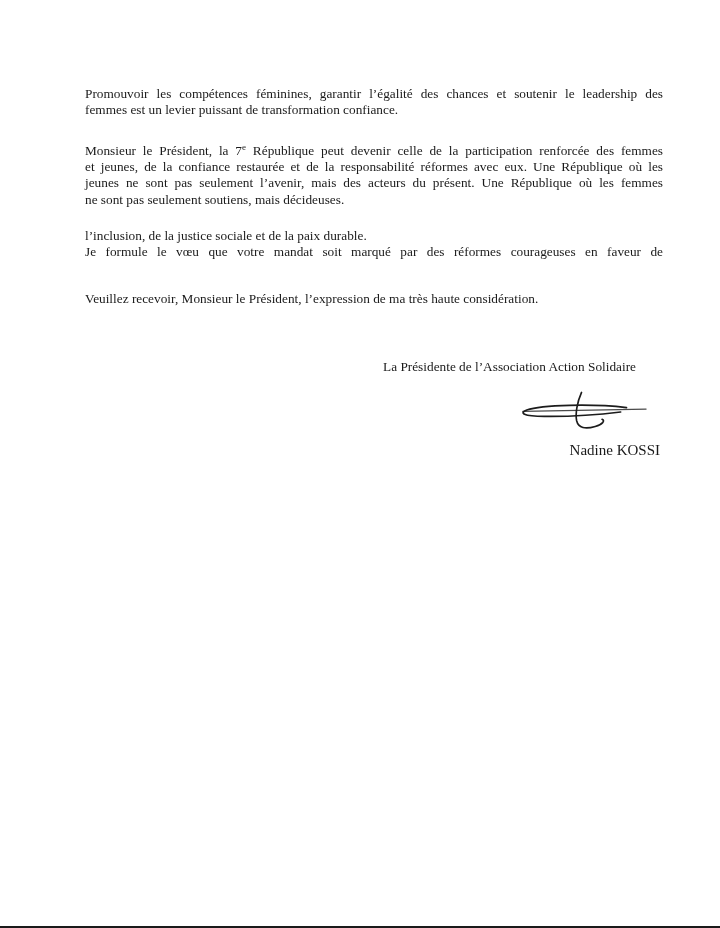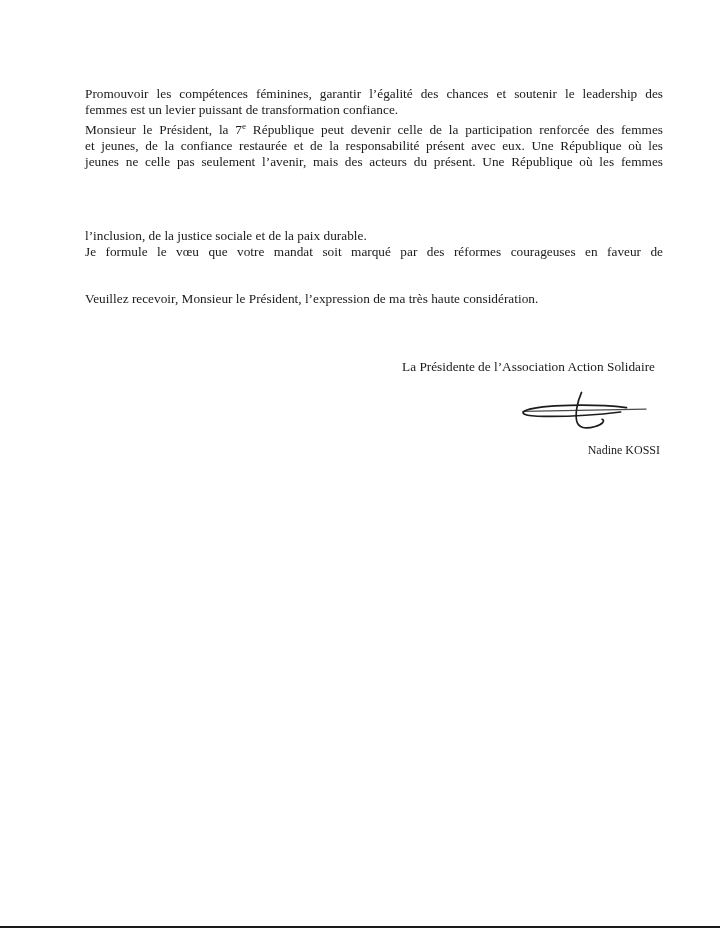--- a/index.html
+++ b/index.html
@@ -19,57 +19,57 @@
   .letter-body{position:absolute;inset:0;}
   .para{
     position:absolute;
     left:85px;
     width:578px;
     font-size:13.3px;
     line-height:16.2px;
     color:#1a1a1a;
   }
   .p0{top:79px;}
-  .p1{top:115px;}
+  .p1{top:136px;}
   .p2{top:221px;}
   .p3{top:284px;}
   .line{
     text-align:justify;
     text-align-last:justify;
     white-space:normal;
   }
   .line.last{
     text-align-last:left;
   }
   .line sup{
     font-size:9px;
     line-height:0;
     vertical-align:super;
   }
   .signoff{
     position:absolute;
     top:352px;
-    right:65px;
+    right:84px;
     font-size:13.3px;
     line-height:16.2px;
     color:#1a1a1a;
     text-align:right;
   }
   .signature{
     position:absolute;
     top:383px;
     left:517px;
     width:132px;
     height:42px;
   }
   .signer-name{
     position:absolute;
     top:435px;
     right:60px;
-    font-size:12px;
+    font-size:15px;
     line-height:16.2px;
     color:#1a1a1a;
     text-align:right;
   }
   .bottom-bar{
     position:absolute;
     left:0;
     top:919px;
     width:720px;
     height:9px;
@@ -81,22 +81,23 @@
 
 <div class="page" style="background: rgb(255, 255, 255); color: rgb(26, 26, 26);">
 
   <div class="letter-body">
       <div class="para p0">
         <div class="line">Promouvoir les compétences féminines, garantir l’égalité des chances et soutenir le leadership des</div>
         <div class="line last">femmes est un levier puissant de transformation confiance.</div>
       </div>
       <div class="para p1">
         <div class="line"><span>Monsieur le Président, la 7</span><sup>e</sup><span> République peut devenir celle de la participation renforcée des femmes</span></div>
-        <div class="line">et jeunes, de la confiance restaurée et de la responsabilité présent avec eux. Une République où les</div>
-        <div class="line">jeunes ne celle pas seulement l’avenir, mais des acteurs du présent. Une République où les femmes</div>
+        <div class="line">et jeunes, de la confiance restaurée et de la responsabilité réformes avec eux. Une République où les</div>
+        <div class="line">jeunes ne sont pas seulement l’avenir, mais des acteurs du présent. Une République où les femmes</div>
+        <div class="line last">ne sont pas seulement soutiens, mais décideuses.</div>
       </div>
       <div class="para p2">
         <div class="line last">l’inclusion, de la justice sociale et de la paix durable.</div>
         <div class="line">Je formule le vœu que votre mandat soit marqué par des réformes courageuses en faveur de</div>
       </div>
       <div class="para p3">
         <div class="line last">Veuillez recevoir, Monsieur le Président, l’expression de ma très haute considération.</div>
       </div>
     </div>
 

